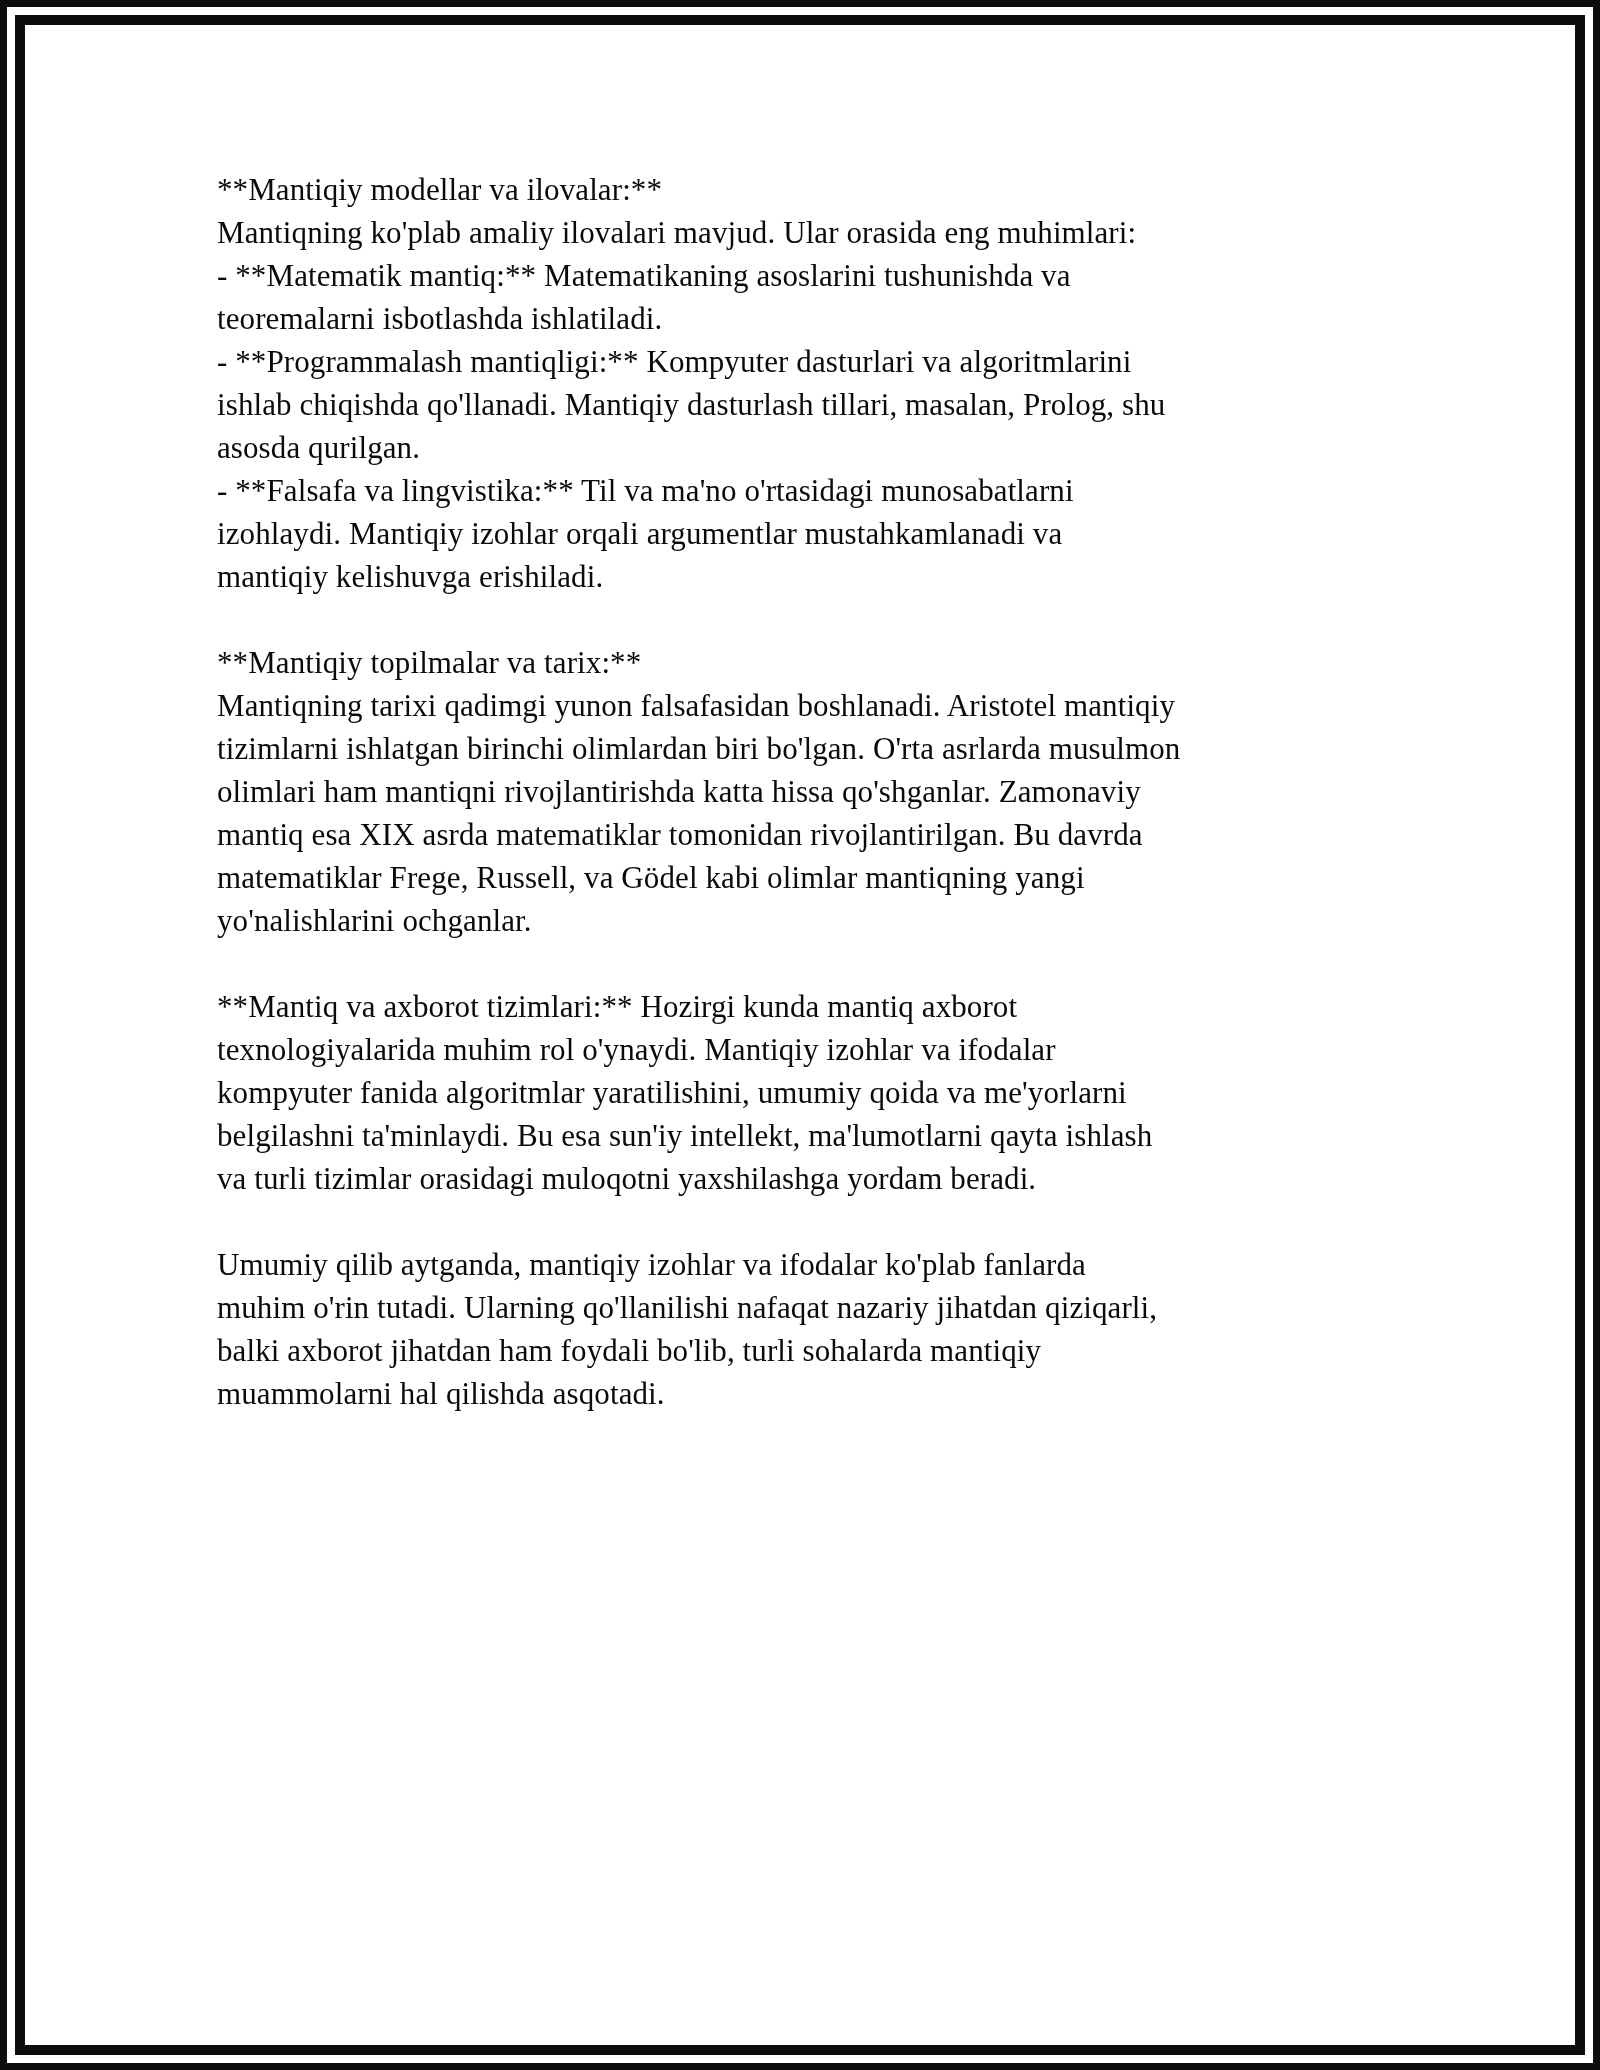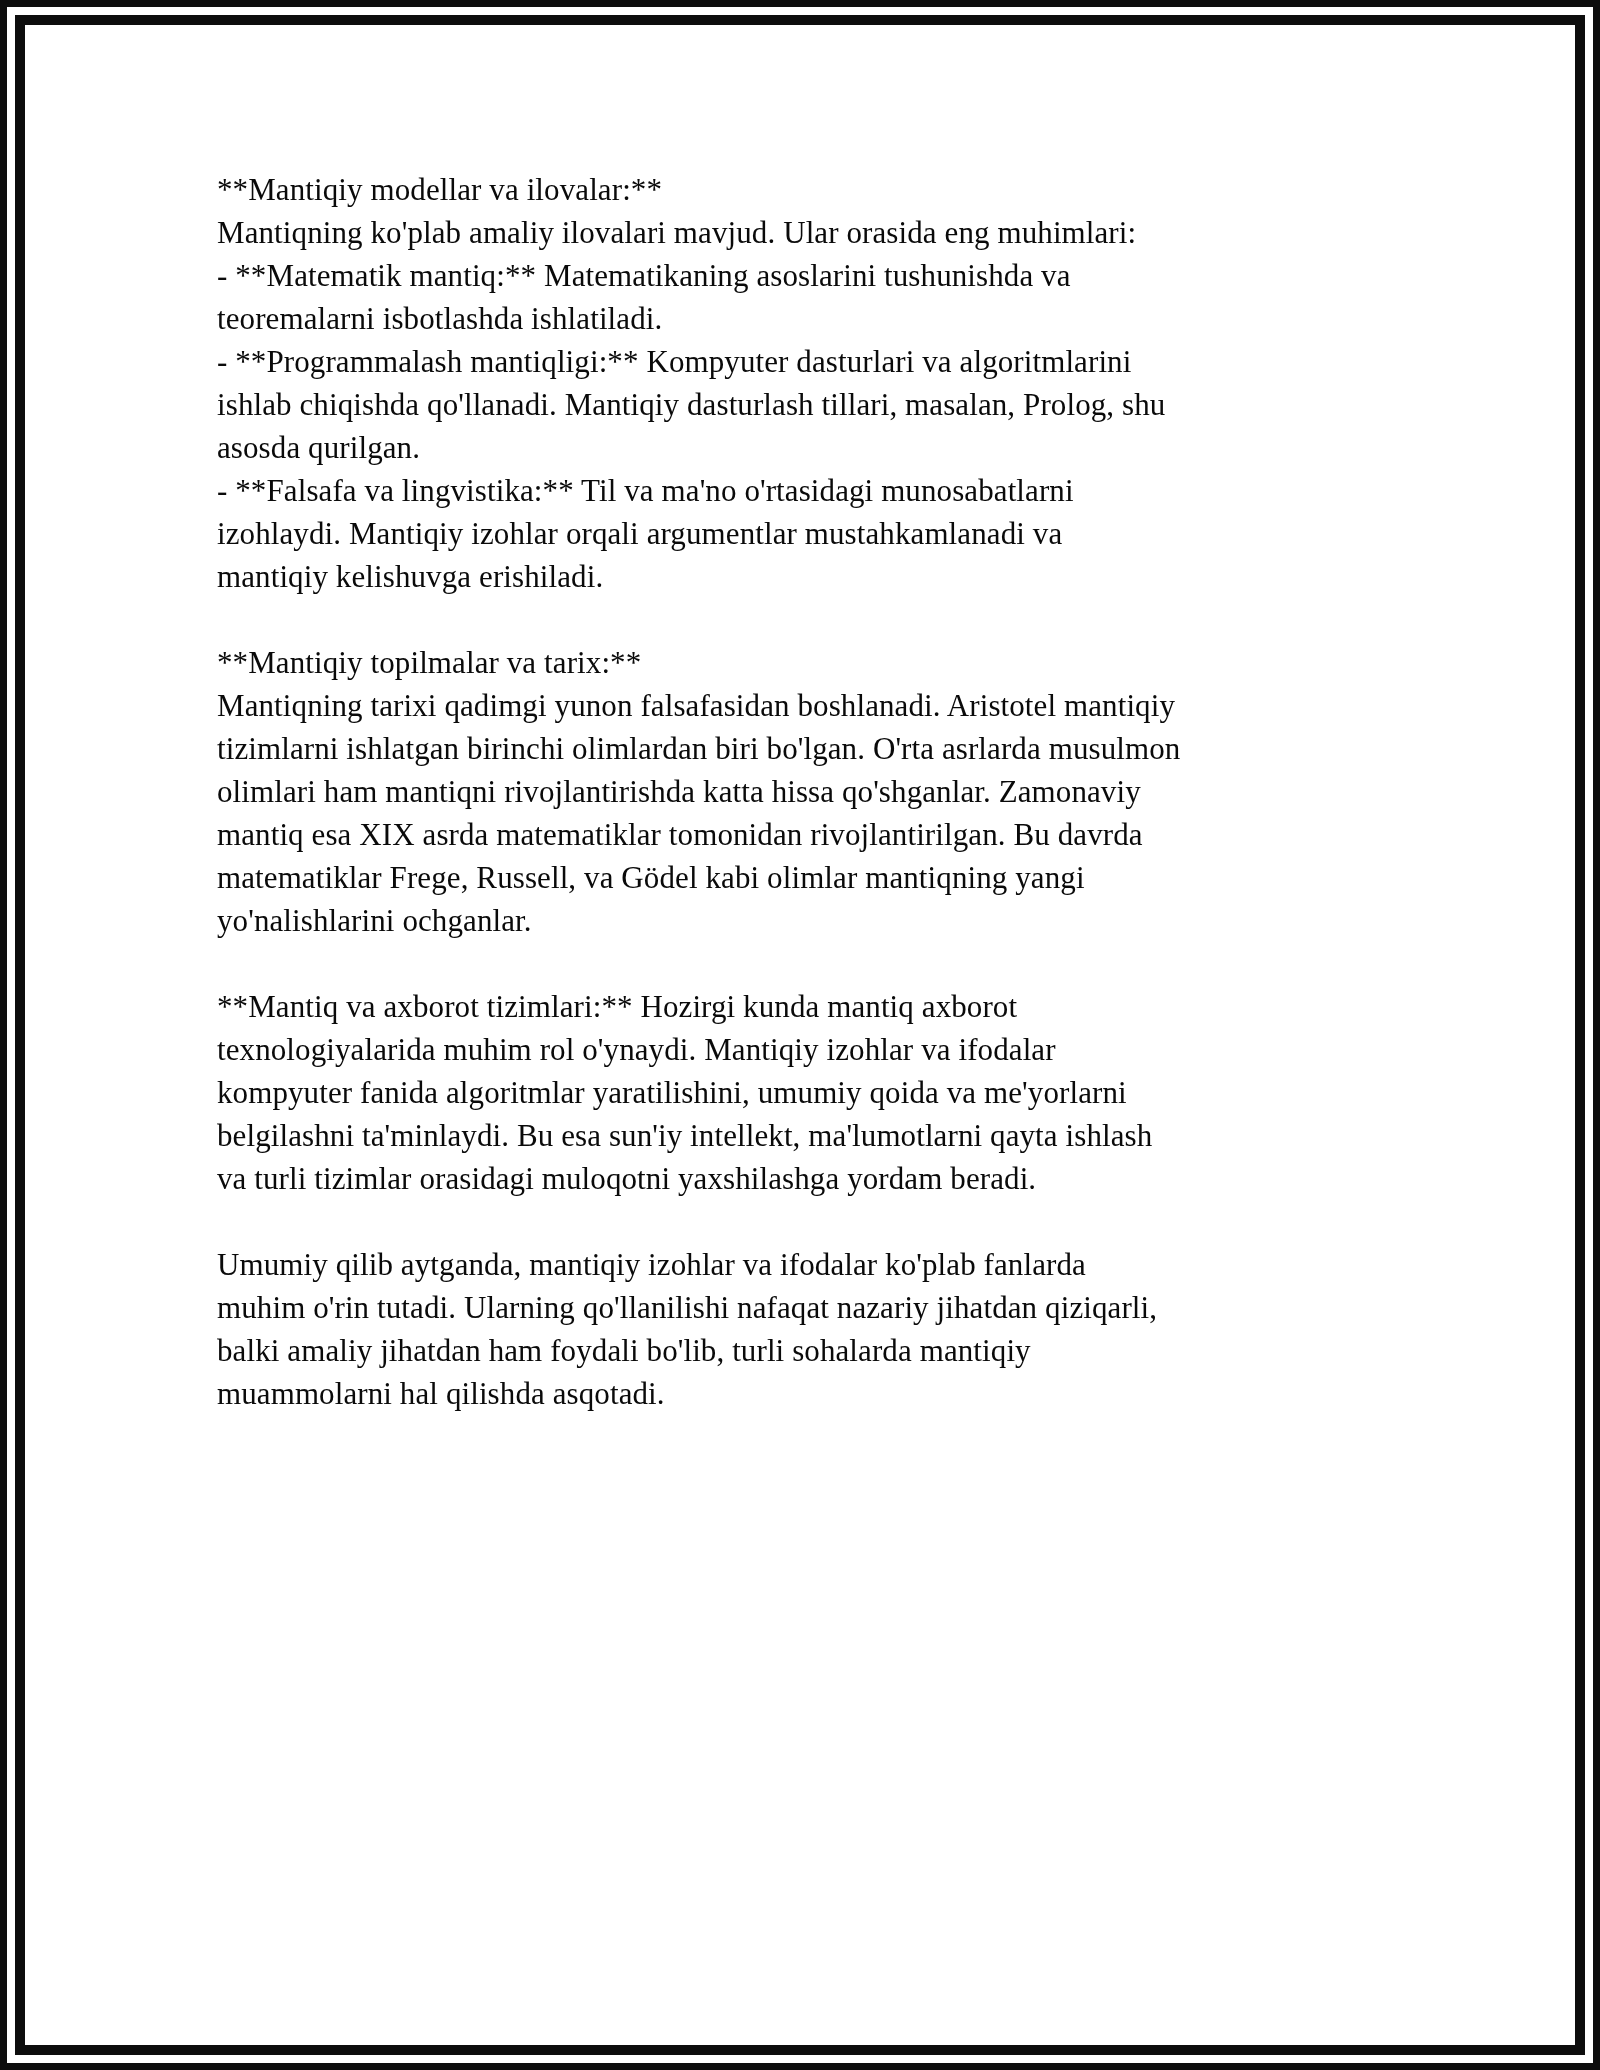--- a/index.html
+++ b/index.html
@@ -88,18 +88,18 @@
 
       <div class="doc-block">**Mantiq va axborot tizimlari:** Hozirgi kunda mantiq axborot
 texnologiyalarida muhim rol o'ynaydi. Mantiqiy izohlar va ifodalar
 kompyuter fanida algoritmlar yaratilishini, umumiy qoida va me'yorlarni
 belgilashni ta'minlaydi. Bu esa sun'iy intellekt, ma'lumotlarni qayta ishlash
 va turli tizimlar orasidagi muloqotni yaxshilashga yordam beradi.</div>
       <div class="block-gap"></div>
 
       <div class="doc-block">Umumiy qilib aytganda, mantiqiy izohlar va ifodalar ko'plab fanlarda
 muhim o'rin tutadi. Ularning qo'llanilishi nafaqat nazariy jihatdan qiziqarli,
-balki amaliy jihatdan ham foydali bo'lib, turli sohalarda mantiqiy
+balki axborot jihatdan ham foydali bo'lib, turli sohalarda mantiqiy
 muammolarni hal qilishda asqotadi.</div>
 
     </div>
   </div>
 </div>
 
 </body></html>

